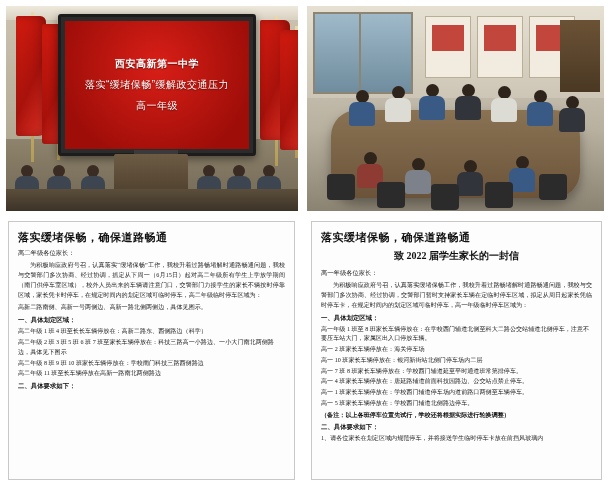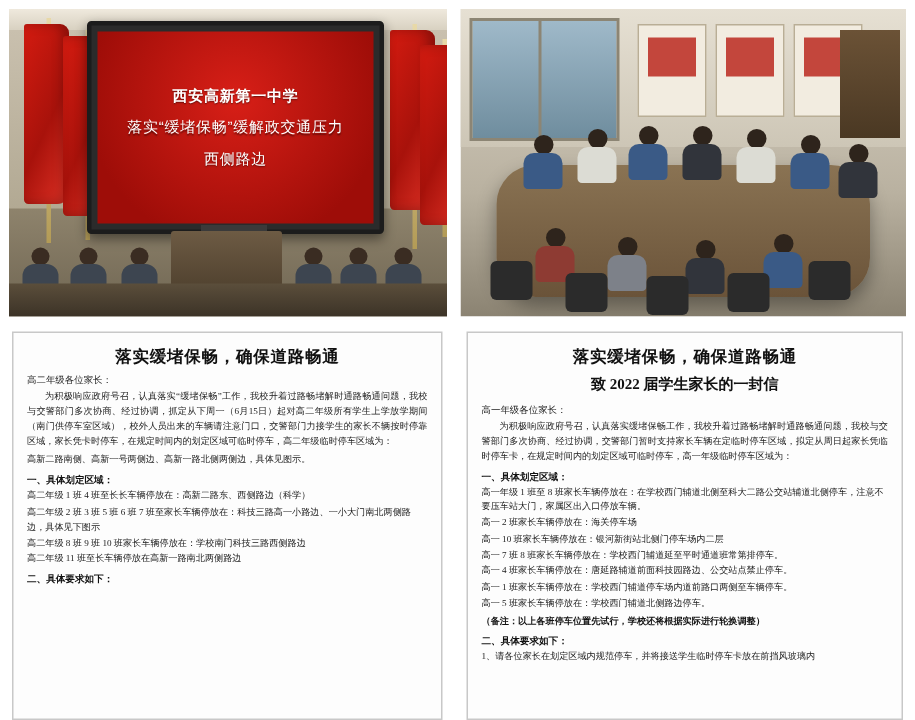--- a/index.html
+++ b/index.html
@@ -252,21 +252,20 @@
   }
   .letter-inner {
     border: 1px solid #c8c8c8;
     height: 100%;
     box-sizing: border-box;
     padding: 8px 9px 6px 9px;
     overflow: hidden;
     background: #fdfdfd;
   }
   .doc-title {
-    text-align: center;
     font-size: 11px;
     font-weight: bold;
     color: #111;
     letter-spacing: .5px;
     margin-bottom: 4px;
     font-family: "Liberation Serif", serif;
   }
   .doc-sub {
     text-align: center;
     font-size: 10px;
@@ -339,21 +338,21 @@
         </div>
         <div class="flag f4">
           <div class="pole"></div>
           <div class="cloth"></div>
         </div>
 
         <div class="screen-frame">
           <div class="screen">
             <div class="ln big">西安高新第一中学</div>
             <div class="ln">落实“缓堵保畅”缓解政交通压力</div>
-            <div class="ln">西侧路边</div>
+            <div class="ln">高一年级</div>
           </div>
         </div>
         <div class="screen-stand"></div>
         <div class="podium"></div>
 
         <div class="person p1">
             <div class="head"></div>
             <div class="body"></div>
           </div>
         <div class="person p2">

